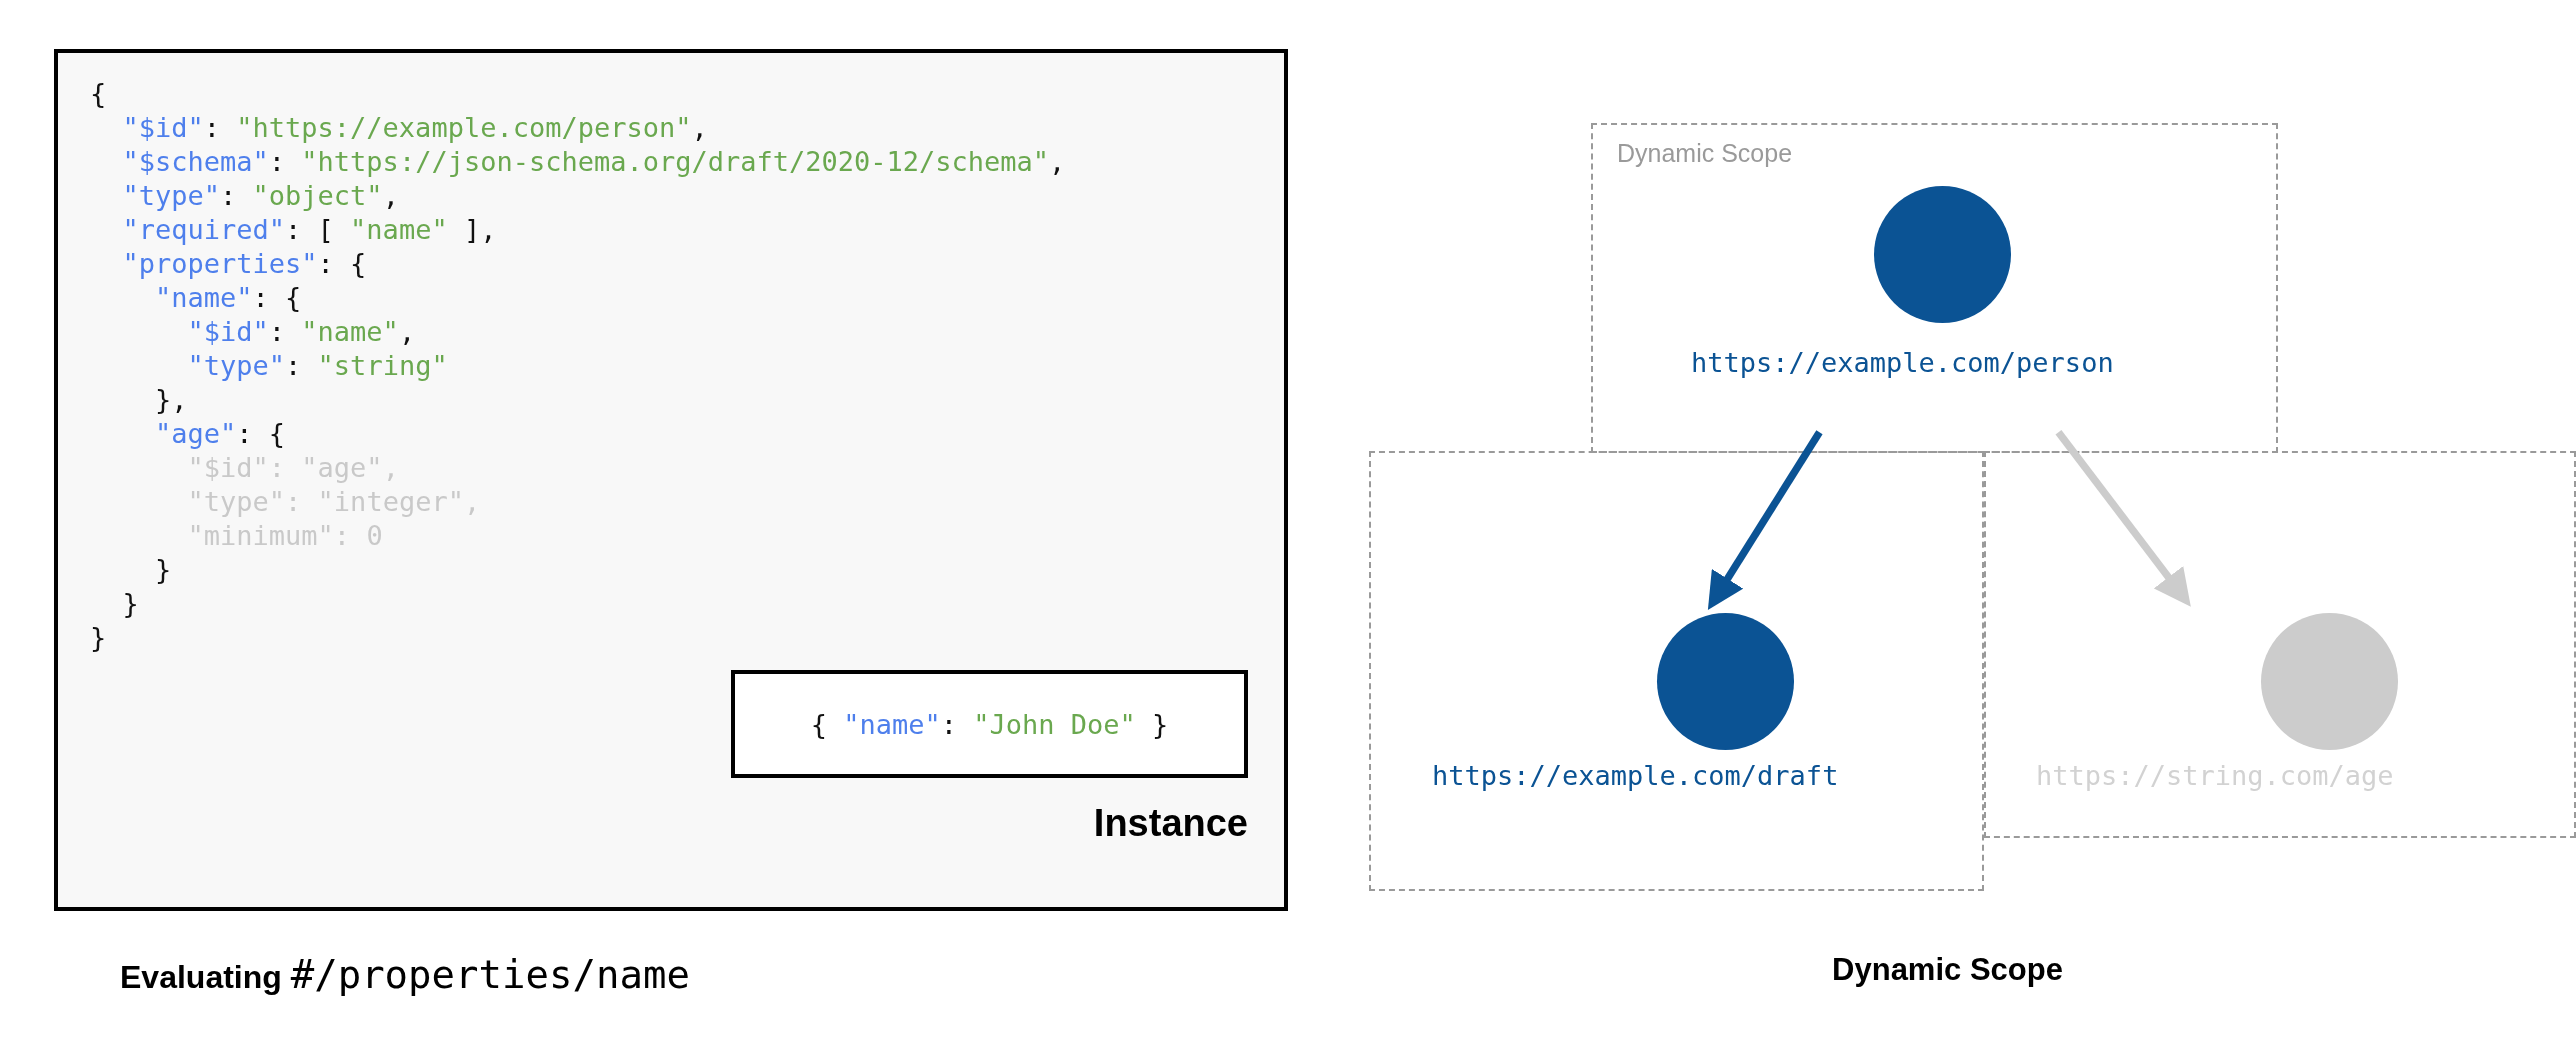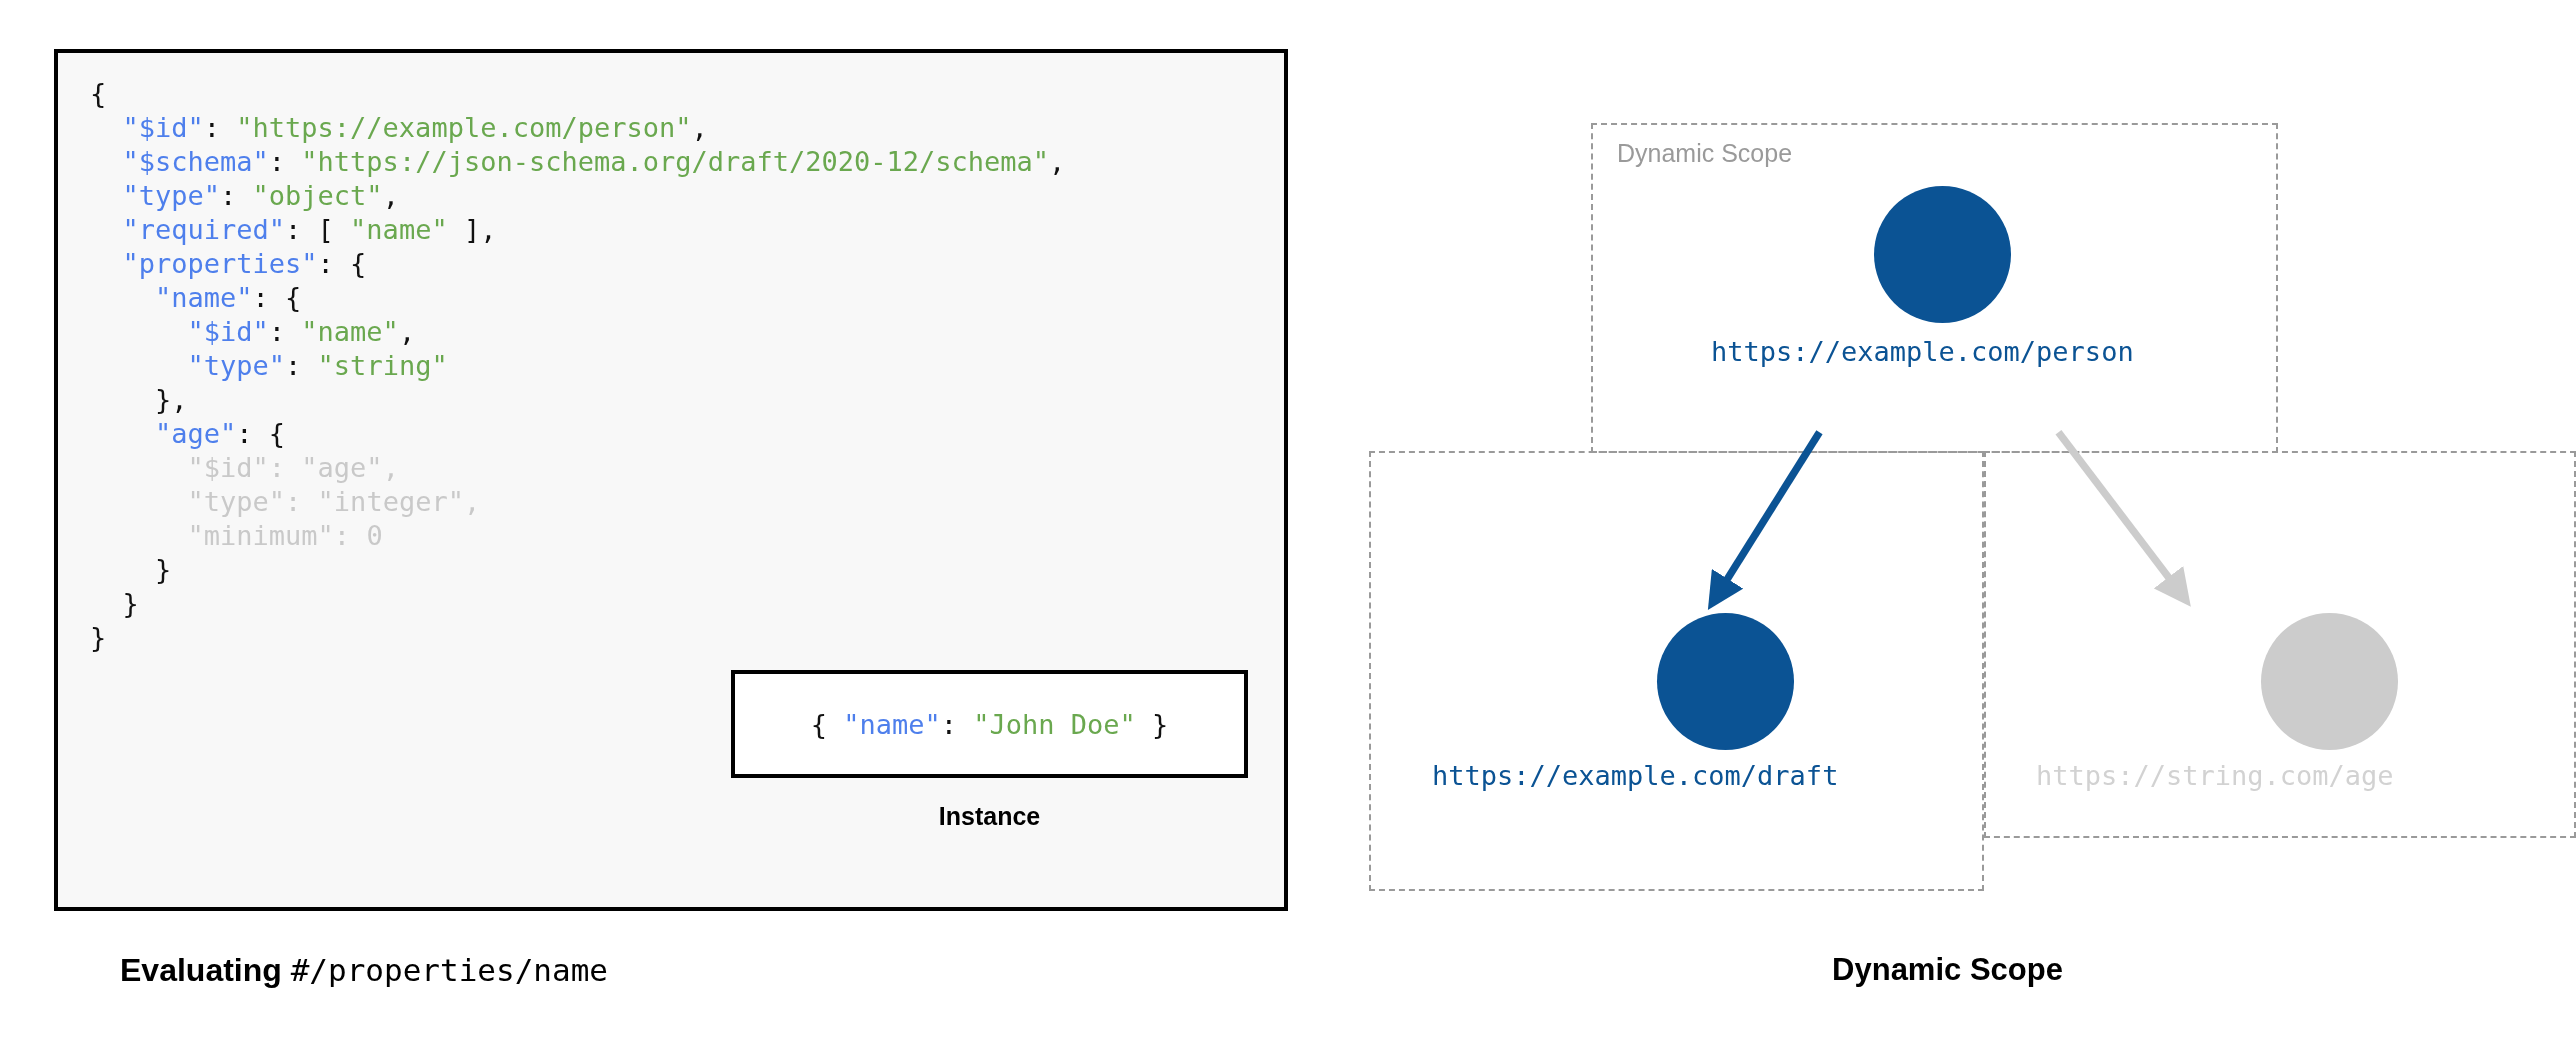--- a/index.html
+++ b/index.html
@@ -29,32 +29,32 @@
     position:absolute;left:731px;top:670px;width:517px;height:108px;
     box-sizing:border-box;border:4px solid #000000;background:#ffffff;
     display:flex;align-items:center;justify-content:center;
   }
   #instance-code{
     font-family:"DejaVu Sans Mono","Liberation Mono",monospace;
     font-size:27px;white-space:pre;color:#111111;
   }
   #instance-caption{
     position:absolute;left:731px;top:802px;width:517px;
-    text-align:center;font-size:25px;font-weight:bold;color:#000000;
+    text-align:right;font-size:38px;font-weight:bold;color:#000000;
     font-family:"Liberation Sans",sans-serif;
   }
 
   
   #left-caption{
     position:absolute;left:120px;top:952px;
     font-size:32px;color:#000000;white-space:pre;
   }
   #left-caption .lab{font-weight:bold;font-family:"Liberation Sans",sans-serif;}
   #left-caption .ptr{font-family:"DejaVu Sans Mono","Liberation Mono",monospace;
-                     font-weight:normal;font-size:31px;}
+                     font-weight:normal;font-size:39px;}
 
   
   #diagram{position:absolute;left:1327px;top:68px;width:1241px;height:865px;}
 
   .scope-box{position:absolute;box-sizing:border-box;
              border:2.8px dashed #9a9a9a;background:transparent;}
   #scope-top   {left:264px; top:55px;  width:687px;height:330px;}
   #scope-left  {left:42px;  top:383px; width:615px;height:440px;}
   #scope-right {left:657px;top:383px; width:592px;height:387px;}
 
@@ -71,21 +71,21 @@
   #circle-name  {left:330px; top:545px;  width:137px;height:137px;}
   #circle-age   {left:934px;top:545px;  width:137px;height:137px;}
 
   .node-label{
     position:absolute;white-space:nowrap;
     font-family:"DejaVu Sans Mono","Liberation Mono",monospace;
     font-size:27px;
   }
   .lbl-blue{color:#0b5394;}
   .lbl-gray{color:#d2d2d2;}
-  #label-person{left:364px; top:268px;margin-left:20px;}
+  #label-person{left:364px; top:279px;}
   #label-name  {left:105px; top:692px;}
   #label-age   {left:709px;top:692px;}
 
   #arrow-svg{position:absolute;left:0;top:0;width:1241px;height:865px;
              overflow:visible;pointer-events:none;}
 
   #right-caption{
     position:absolute;left:1327px;top:952px;width:1241px;text-align:center;
     font-size:31px;font-weight:bold;color:#000000;
     font-family:"Liberation Sans",sans-serif;

